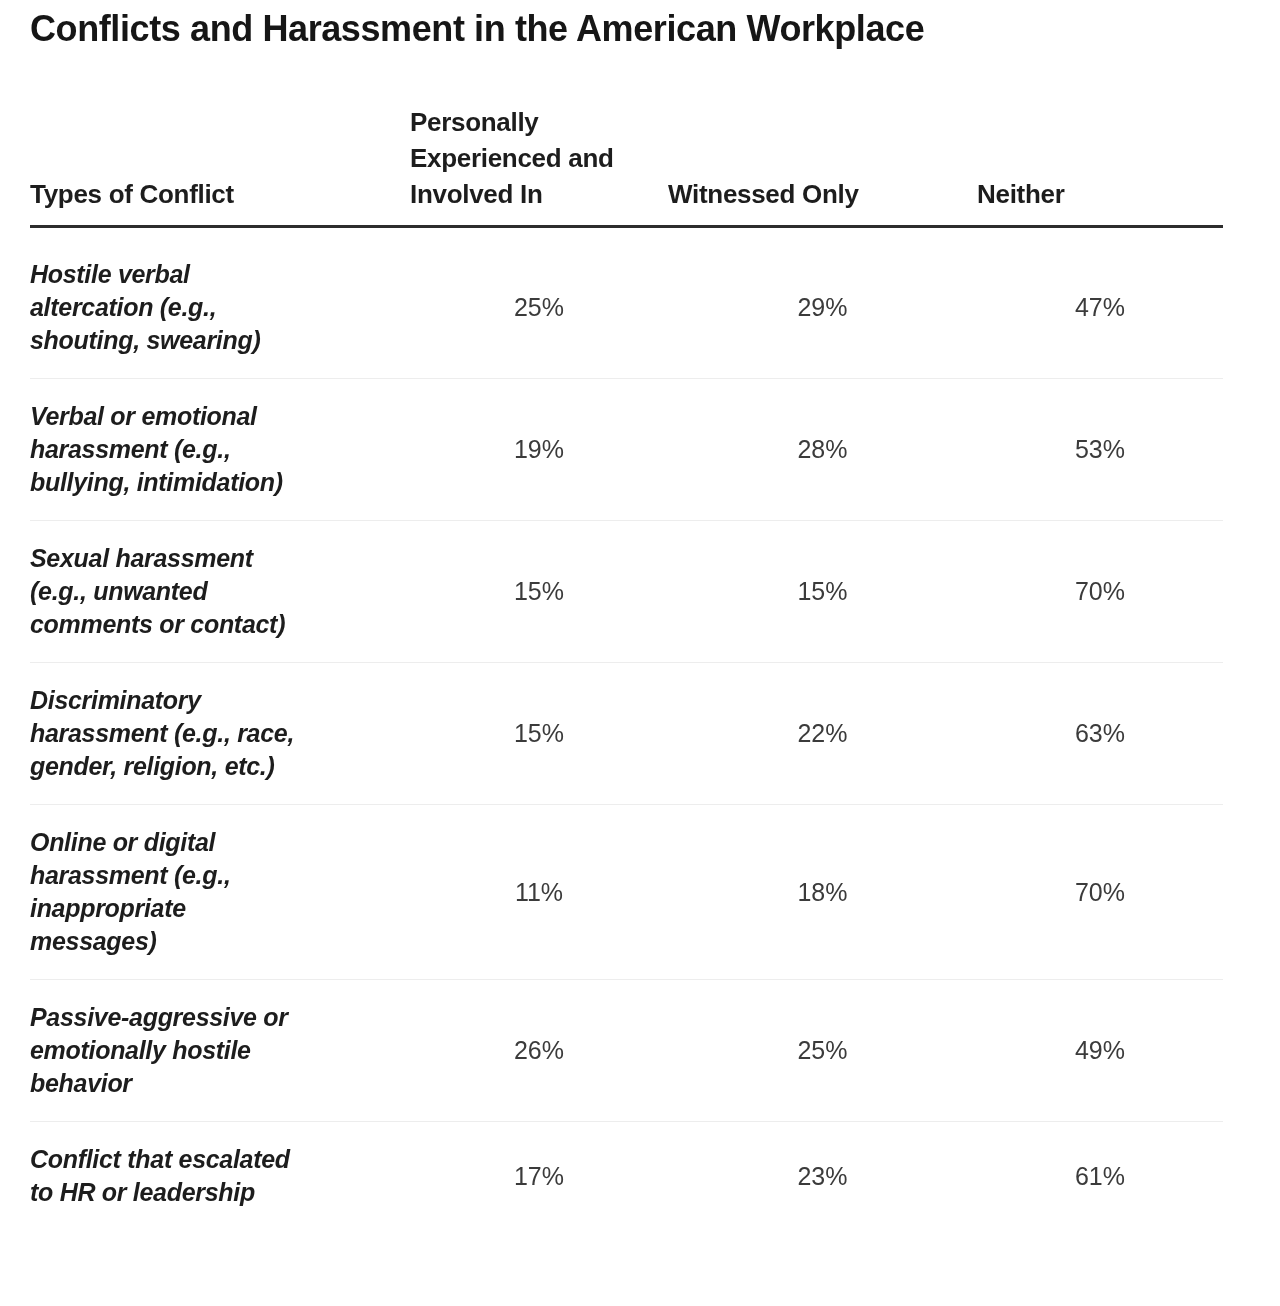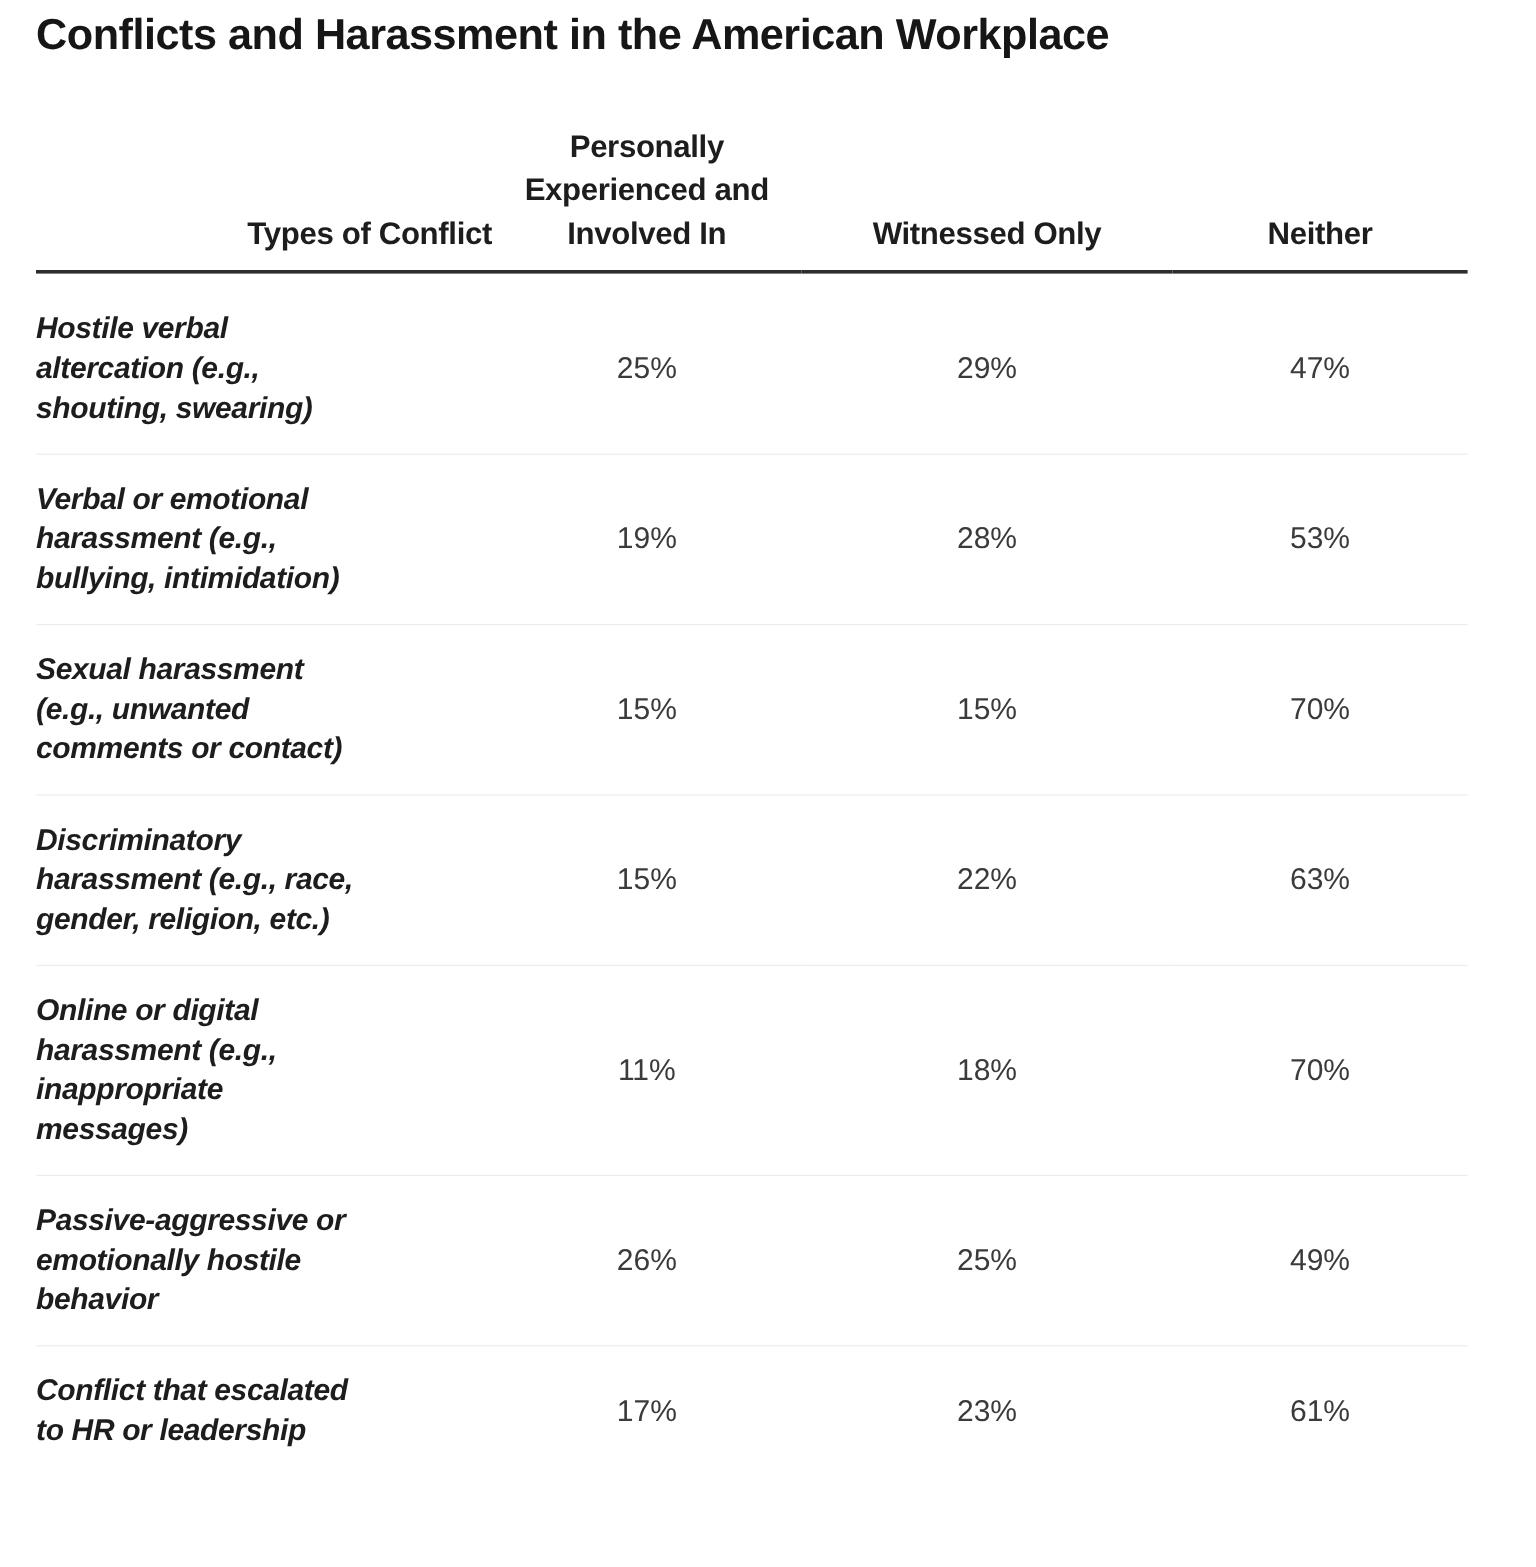--- a/index.html
+++ b/index.html
@@ -29,31 +29,31 @@
     border-collapse: collapse;
     table-layout: fixed;
   }
   col.c0 { width: 380px; }
   col.c1 { width: 258px; }
   col.c2 { width: 309px; }
   col.c3 { width: 246px; }
 
   thead th {
     vertical-align: bottom;
-    text-align: center;
+    text-align: left;
     font-size: 26px;
     line-height: 36px;
     font-weight: 700;
     color: #1d1d1d;
     letter-spacing: -0.3px;
     white-space: pre-line;
     padding: 0 0 13px 0;
   }
   thead th.first {
-    text-align: right;
+    text-align: left;
   }
   thead tr {
     border-bottom: 3px solid #2d2d2d;
   }
 
   tbody tr {
     border-bottom: 1px solid #ededed;
   }
   tbody tr:last-child {
     border-bottom: none;

